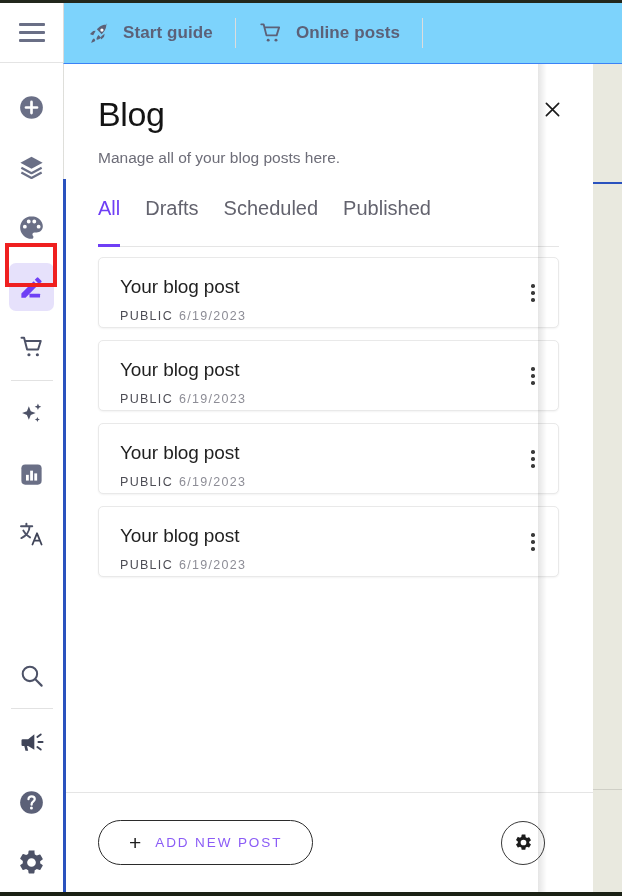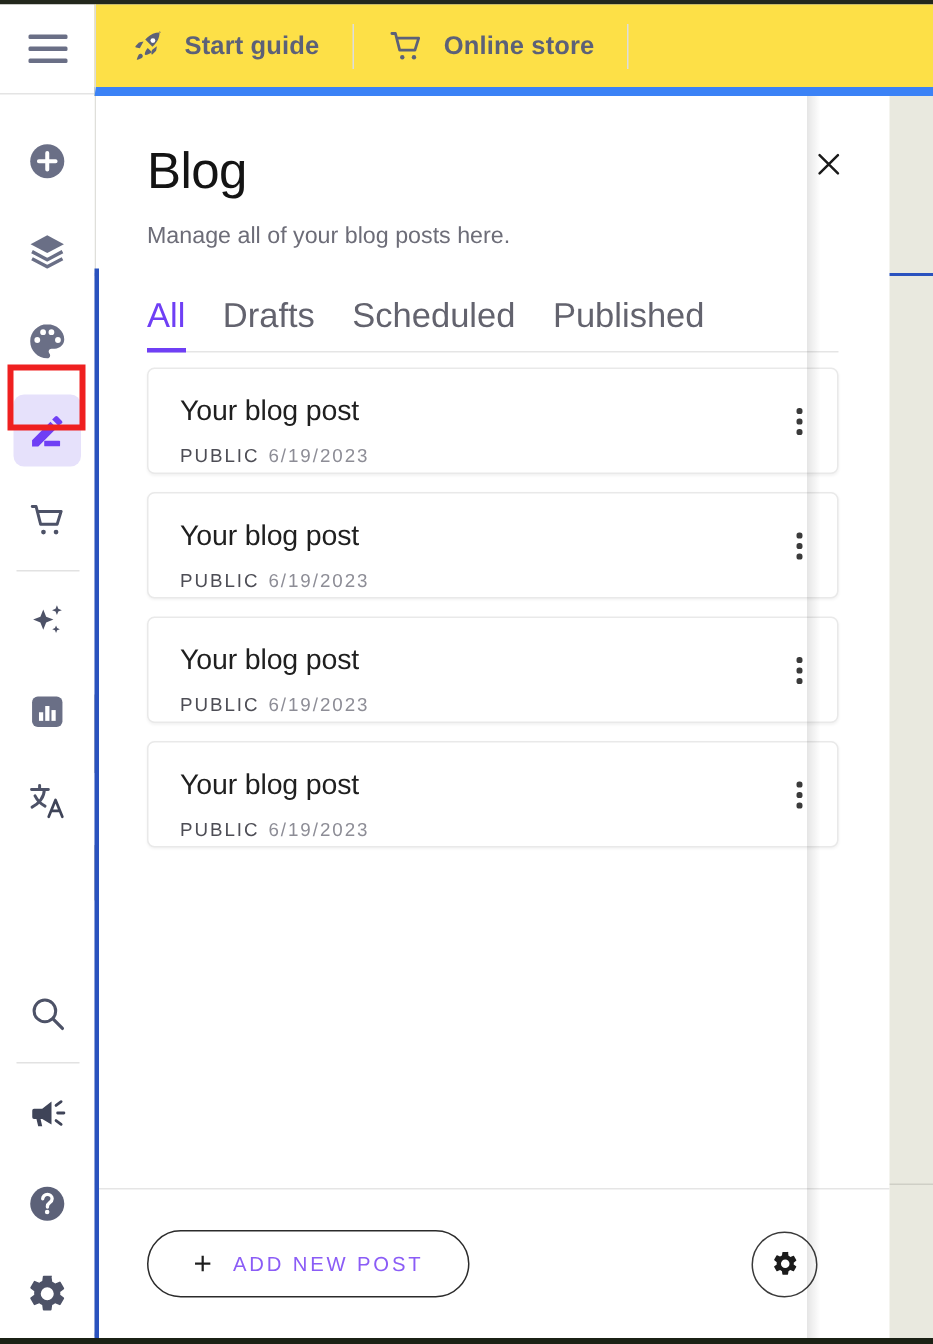--- a/index.html
+++ b/index.html
@@ -117,23 +117,23 @@
     border: 4px solid #ef2020;
     z-index: 9;
     pointer-events: none;
   }
 
   
   .topbar {
     position: absolute;
     left: 63px; top: 0;
     width: 559px; height: 61px;
-    background: #fde047;
+    background: #7dd3fc;
     display: flex; align-items: center;
-    border-bottom: 6px solid #3b82f6;
+    border-bottom: 1px solid #3b82f6;
     border-left: 1px solid #dcdcdc;
     z-index: 7;
   }
   .topbar-item {
     display: flex; align-items: center;
     gap: 12px;
     padding: 0 22px;
     height: 100%;
     cursor: pointer;
   }
@@ -191,23 +191,23 @@
   }
 
   .tabs {
     margin: 30px 34px 0 34px;
     display: flex;
     gap: 25px;
     border-bottom: 1px solid #e5e5e5;
     position: relative;
   }
   .tab {
-    font-size: 23px;
+    font-size: 20px;
     color: #63636e;
-    padding-bottom: 10px;
+    padding-bottom: 26px;
     cursor: pointer;
     position: relative;
   }
   .tab.selected { color: #6f3ff5; }
   .tab.selected::after {
     content: "";
     position: absolute;
     left: 0; right: 0; bottom: -1px;
     height: 3px;
     background: #6f3ff5;
@@ -418,21 +418,21 @@
       </svg>
       <span class="label">Start guide</span>
     </div>
     <div class="topbar-sep"></div>
     <div class="topbar-item">
       <svg width="26" height="26" viewBox="0 0 24 24">
         <path d="M3 4h2.2l2.6 10.2h9.4l2.3-7.4H6.4" fill="none" stroke="#5c6178" stroke-width="1.7" stroke-linecap="round" stroke-linejoin="round"></path>
         <circle cx="9.4" cy="18.6" r="1.35" fill="#5c6178"></circle>
         <circle cx="16.6" cy="18.6" r="1.35" fill="#5c6178"></circle>
       </svg>
-      <span class="label">Online store</span>
+      <span class="label">Online posts</span>
     </div>
     <div class="topbar-sep"></div>
   </div>
 
   <div class="rail">
 
     <div class="rail-top">
       <span class="hamburger">
         <span></span>
           <span></span>

